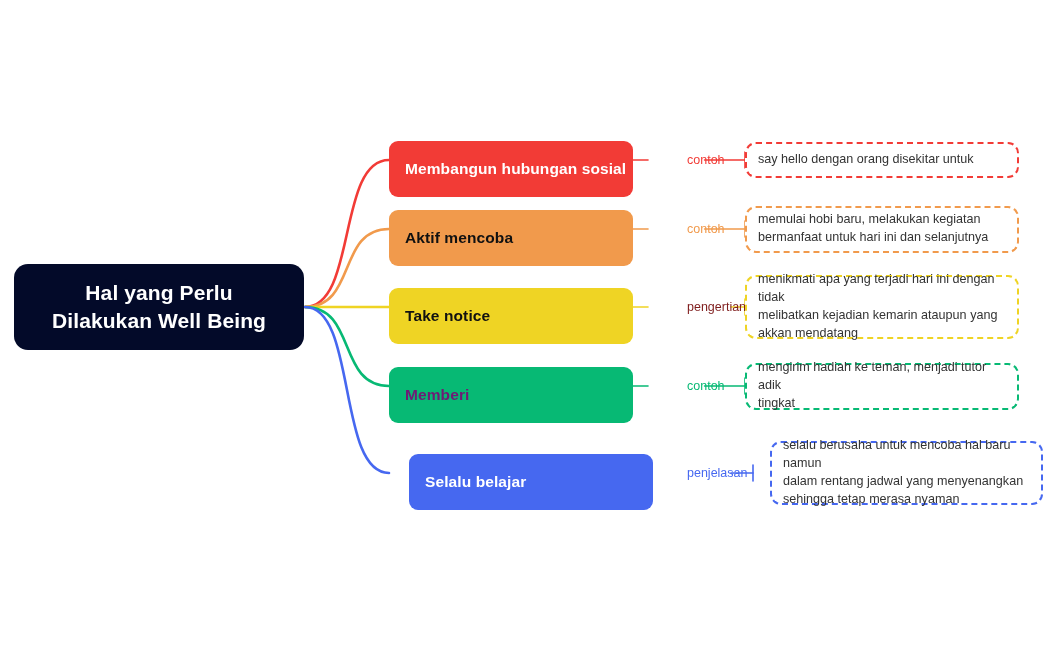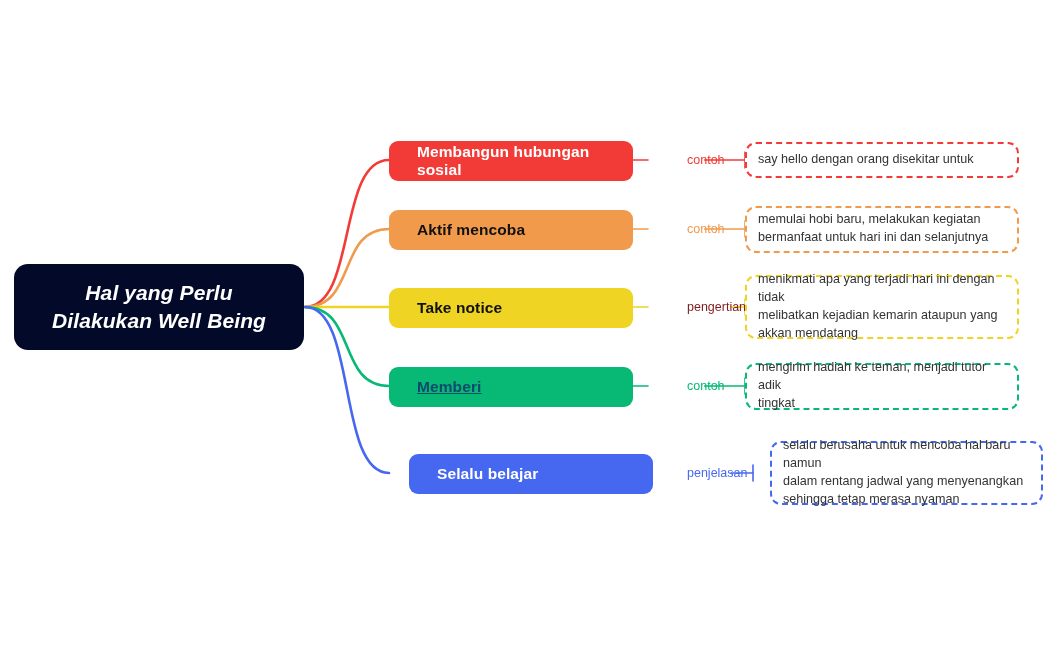--- a/index.html
+++ b/index.html
@@ -47,34 +47,33 @@
     justify-content: center;
     text-align: center;
     color: #ffffff;
     font-size: 21px;
     font-weight: bold;
     line-height: 1.32;
     letter-spacing: 0.1px;
     z-index: 3;
     box-sizing: border-box;
     padding: 0 14px;
-    font-style: italic;
   }
   #root-node .root-line { display: block; }
 
   
   .branch-box {
     position: absolute;
     left: 389px;
     width: 244px;
-    height: 40px;
+    height: 56px;
     border-radius: 9px;
     display: flex;
     align-items: center;
-    padding-left: 28px;
+    padding-left: 16px;
     box-sizing: border-box;
     font-size: 15.5px;
     font-weight: bold;
     letter-spacing: 0.1px;
     z-index: 3;
   }
 
   
   .relation-label {
     position: absolute;
@@ -157,21 +156,21 @@
       </div>
       <div class="branch-box" style="top: 288px; background: rgb(239, 212, 36); color: rgb(17, 17, 17);">
         <span>Take notice</span>
       </div>
       <div class="relation-label" style="left: 655px; top: 307px; color: #7f1d1d;">pengertian</div>
       <div class="detail-box" style="left: 745px; width: 274px; height: 64px; top: 275px; border-color: rgb(239, 212, 36);">
         <div class="detail-text">menikmati apa yang terjadi hari ini dengan tidak
 melibatkan kejadian kemarin ataupun yang
 akkan mendatang</div>
       </div>
-      <div class="branch-box" style="top: 367px; background: rgb(7, 185, 116); color: #0c4a6e; text-decoration: underline;">
+      <div class="branch-box" style="top: 367px; background: rgb(7, 185, 116); color: #701a75;">
         <span>Memberi</span>
       </div>
       <div class="relation-label" style="left: 655px; top: 386px; color: rgb(7, 185, 116);">contoh</div>
       <div class="detail-box" style="left: 745px; width: 274px; height: 47px; top: 362.5px; border-color: rgb(7, 185, 116);">
         <div class="detail-text">mengirim hadiah ke teman, menjadi tutor adik
 tingkat</div>
       </div>
       <div class="branch-box" style="top: 454px; background: rgb(70, 104, 240); color: rgb(255, 255, 255); margin-left: 20px;">
         <span>Selalu belajar</span>
       </div>

